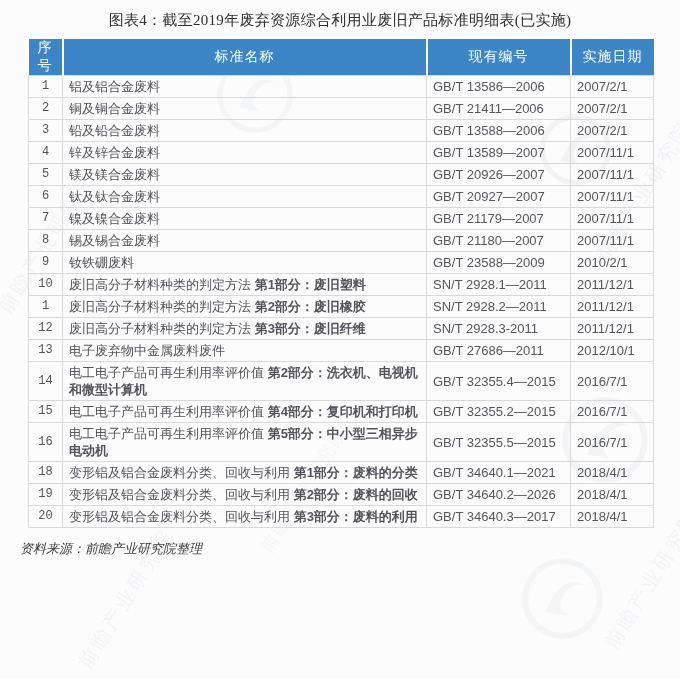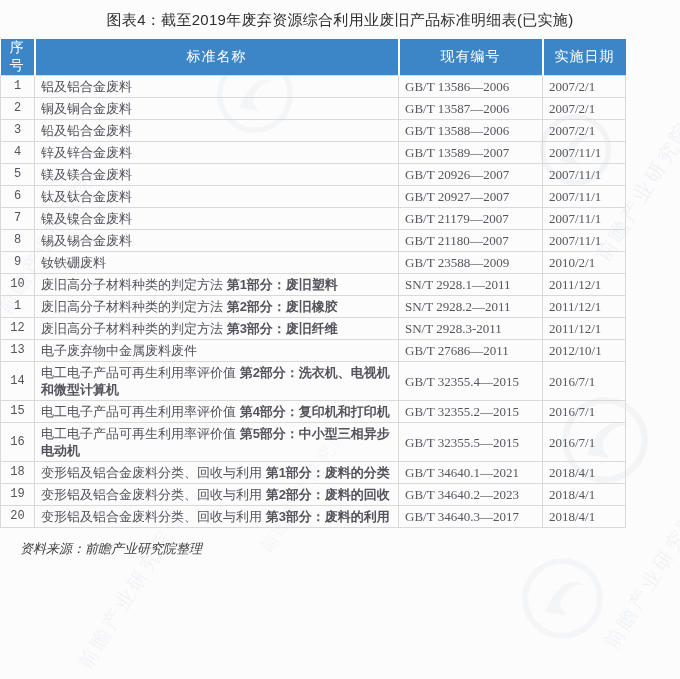--- a/index.html
+++ b/index.html
@@ -6,32 +6,32 @@
     --header-bg:#3c86c8; --header-text:#ffffff; --row-text:#53535b;
     --code-text:#55555d; --border:#d9d9d9; --title-text:#2e2e2e;
     --footer-text:#3c3c3c; --watermark-color:#9aa7b6; --page-bg:#fcfcfd;
   }
   *{margin:0;padding:0;box-sizing:border-box;}
   body{width:680px;height:679px;background:var(--page-bg);
        font-family:"Liberation Sans",sans-serif;overflow:hidden;}
   .page{position:relative;width:680px;height:679px;overflow:hidden;}
 
   .page-title{position:relative;z-index:2;text-align:center;padding:11px 0 9px;
-    font-size:15px;font-weight:500;color:var(--title-text);letter-spacing:.3px;}
-
-  table{border-collapse:collapse;table-layout:fixed;width:625px;
+    font-size:15px;font-weight:500;color:var(--title-text);letter-spacing:.3px;font-family:Liberation Serif, serif;}
+
+  table{border-collapse:collapse;table-layout:fixed;width:625px;margin-left:28px;
     position:relative;z-index:2;background:transparent;padding-left:44px;}
   th{background:var(--header-bg);color:var(--header-text);font-size:14px;
     font-weight:400;height:25px;padding:0 2px;text-align:center;letter-spacing:1px;}
   th + th{border-left:2px solid #fff;}
   td{border:1px solid var(--border);font-size:13px;color:var(--row-text);
     padding:2px 4px;vertical-align:middle;line-height:17px;background:transparent;}
   .col-num{text-align:center;font-family:"Liberation Mono",monospace;font-size:12px;}
   .col-name{padding-left:6px;}
-  .col-code,.col-date{font-family:Liberation Serif, serif;font-size:13px;
+  .col-code,.col-date{font-family:Liberation Sans, sans-serif;font-size:13px;
     color:var(--code-text);white-space:nowrap;padding-left:6px;}
   .seg-bold{font-weight:bold;}
 
   .footer{position:relative;z-index:2;display:flex;justify-content:space-between;
     align-items:center;margin:12px 8px 0 20px;font-size:13px;color:var(--footer-text);}
   .footer-source{font-style:italic;}
   .footer-credit{color:#4a4a4a;}
 
   .wm{position:absolute;z-index:1;color:var(--watermark-color);pointer-events:none;
     white-space:nowrap;font-size:20px;letter-spacing:3px;}
@@ -93,21 +93,21 @@
     <tbody>
         <tr>
       <td class="col-num">1</td>
       <td class="col-name"><span>铝及铝合金废料</span><span class="seg-bold"></span></td>
       <td class="col-code">GB/T 13586—2006</td>
       <td class="col-date">2007/2/1</td>
     </tr>
         <tr>
       <td class="col-num">2</td>
       <td class="col-name"><span>铜及铜合金废料</span><span class="seg-bold"></span></td>
-      <td class="col-code">GB/T 13587—2006</td>
+      <td class="col-code">GB/T 21411—2006</td>
       <td class="col-date">2007/2/1</td>
     </tr>
         <tr>
       <td class="col-num">3</td>
       <td class="col-name"><span>铅及铅合金废料</span><span class="seg-bold"></span></td>
       <td class="col-code">GB/T 13588—2006</td>
       <td class="col-date">2007/2/1</td>
     </tr>
         <tr>
       <td class="col-num">4</td>
@@ -189,21 +189,21 @@
     </tr>
         <tr>
       <td class="col-num">18</td>
       <td class="col-name"><span>变形铝及铝合金废料分类、回收与利用 </span><span class="seg-bold">第1部分：废料的分类</span></td>
       <td class="col-code">GB/T 34640.1—2021</td>
       <td class="col-date">2018/4/1</td>
     </tr>
         <tr>
       <td class="col-num">19</td>
       <td class="col-name"><span>变形铝及铝合金废料分类、回收与利用 </span><span class="seg-bold">第2部分：废料的回收</span></td>
-      <td class="col-code">GB/T 34640.2—2023</td>
+      <td class="col-code">GB/T 34640.2—2026</td>
       <td class="col-date">2018/4/1</td>
     </tr>
         <tr>
       <td class="col-num">20</td>
       <td class="col-name"><span>变形铝及铝合金废料分类、回收与利用 </span><span class="seg-bold">第3部分：废料的利用</span></td>
       <td class="col-code">GB/T 34640.3—2017</td>
       <td class="col-date">2018/4/1</td>
     </tr>
       </tbody>
   </table>

